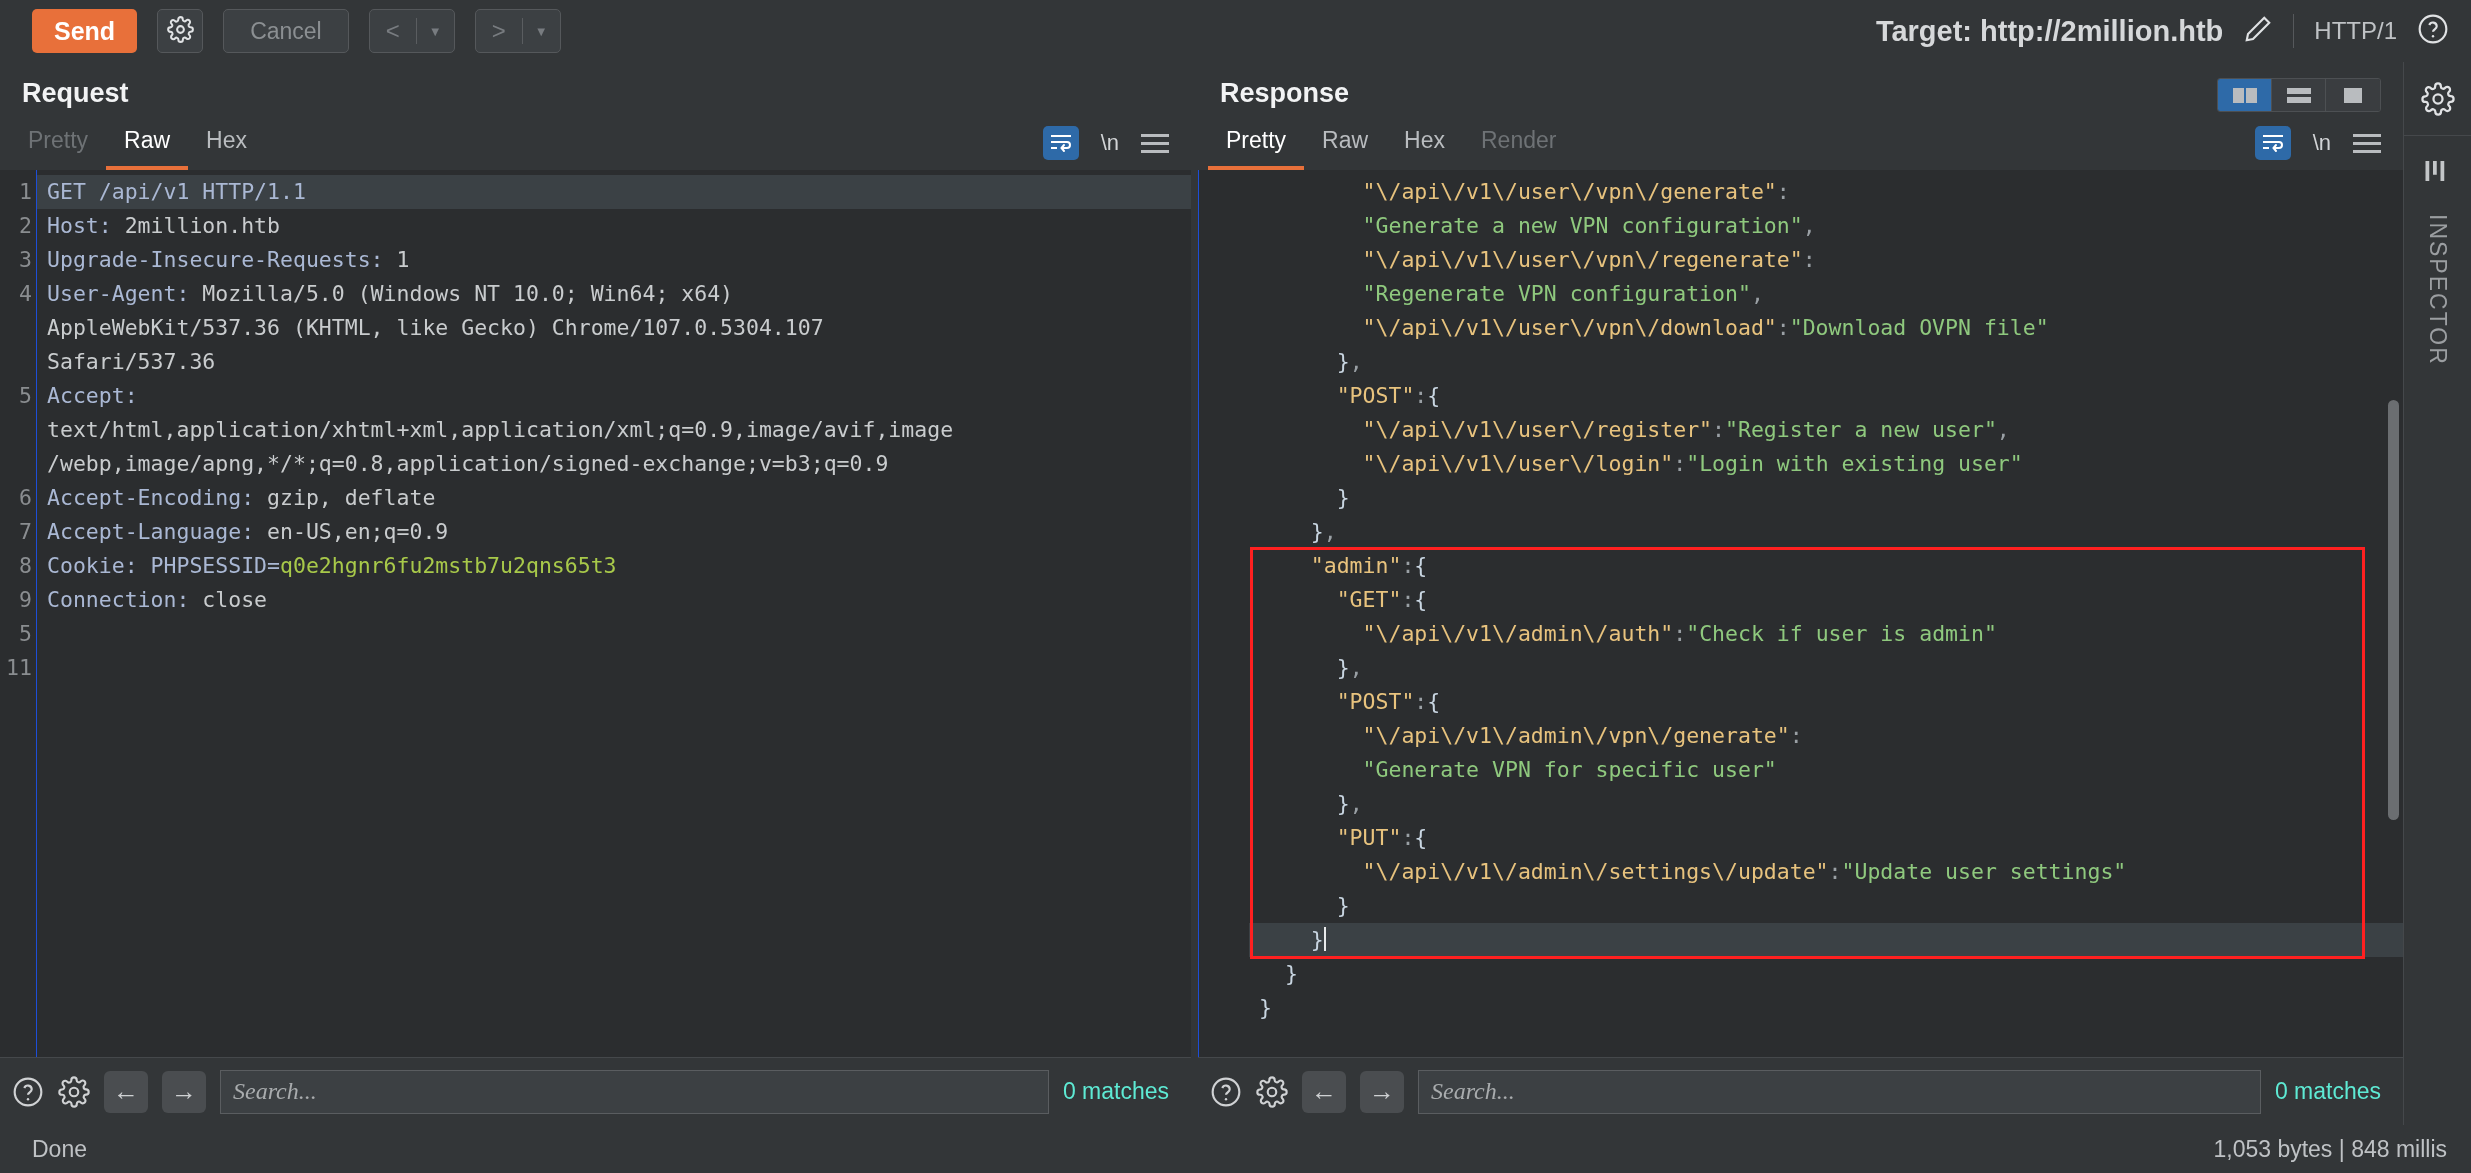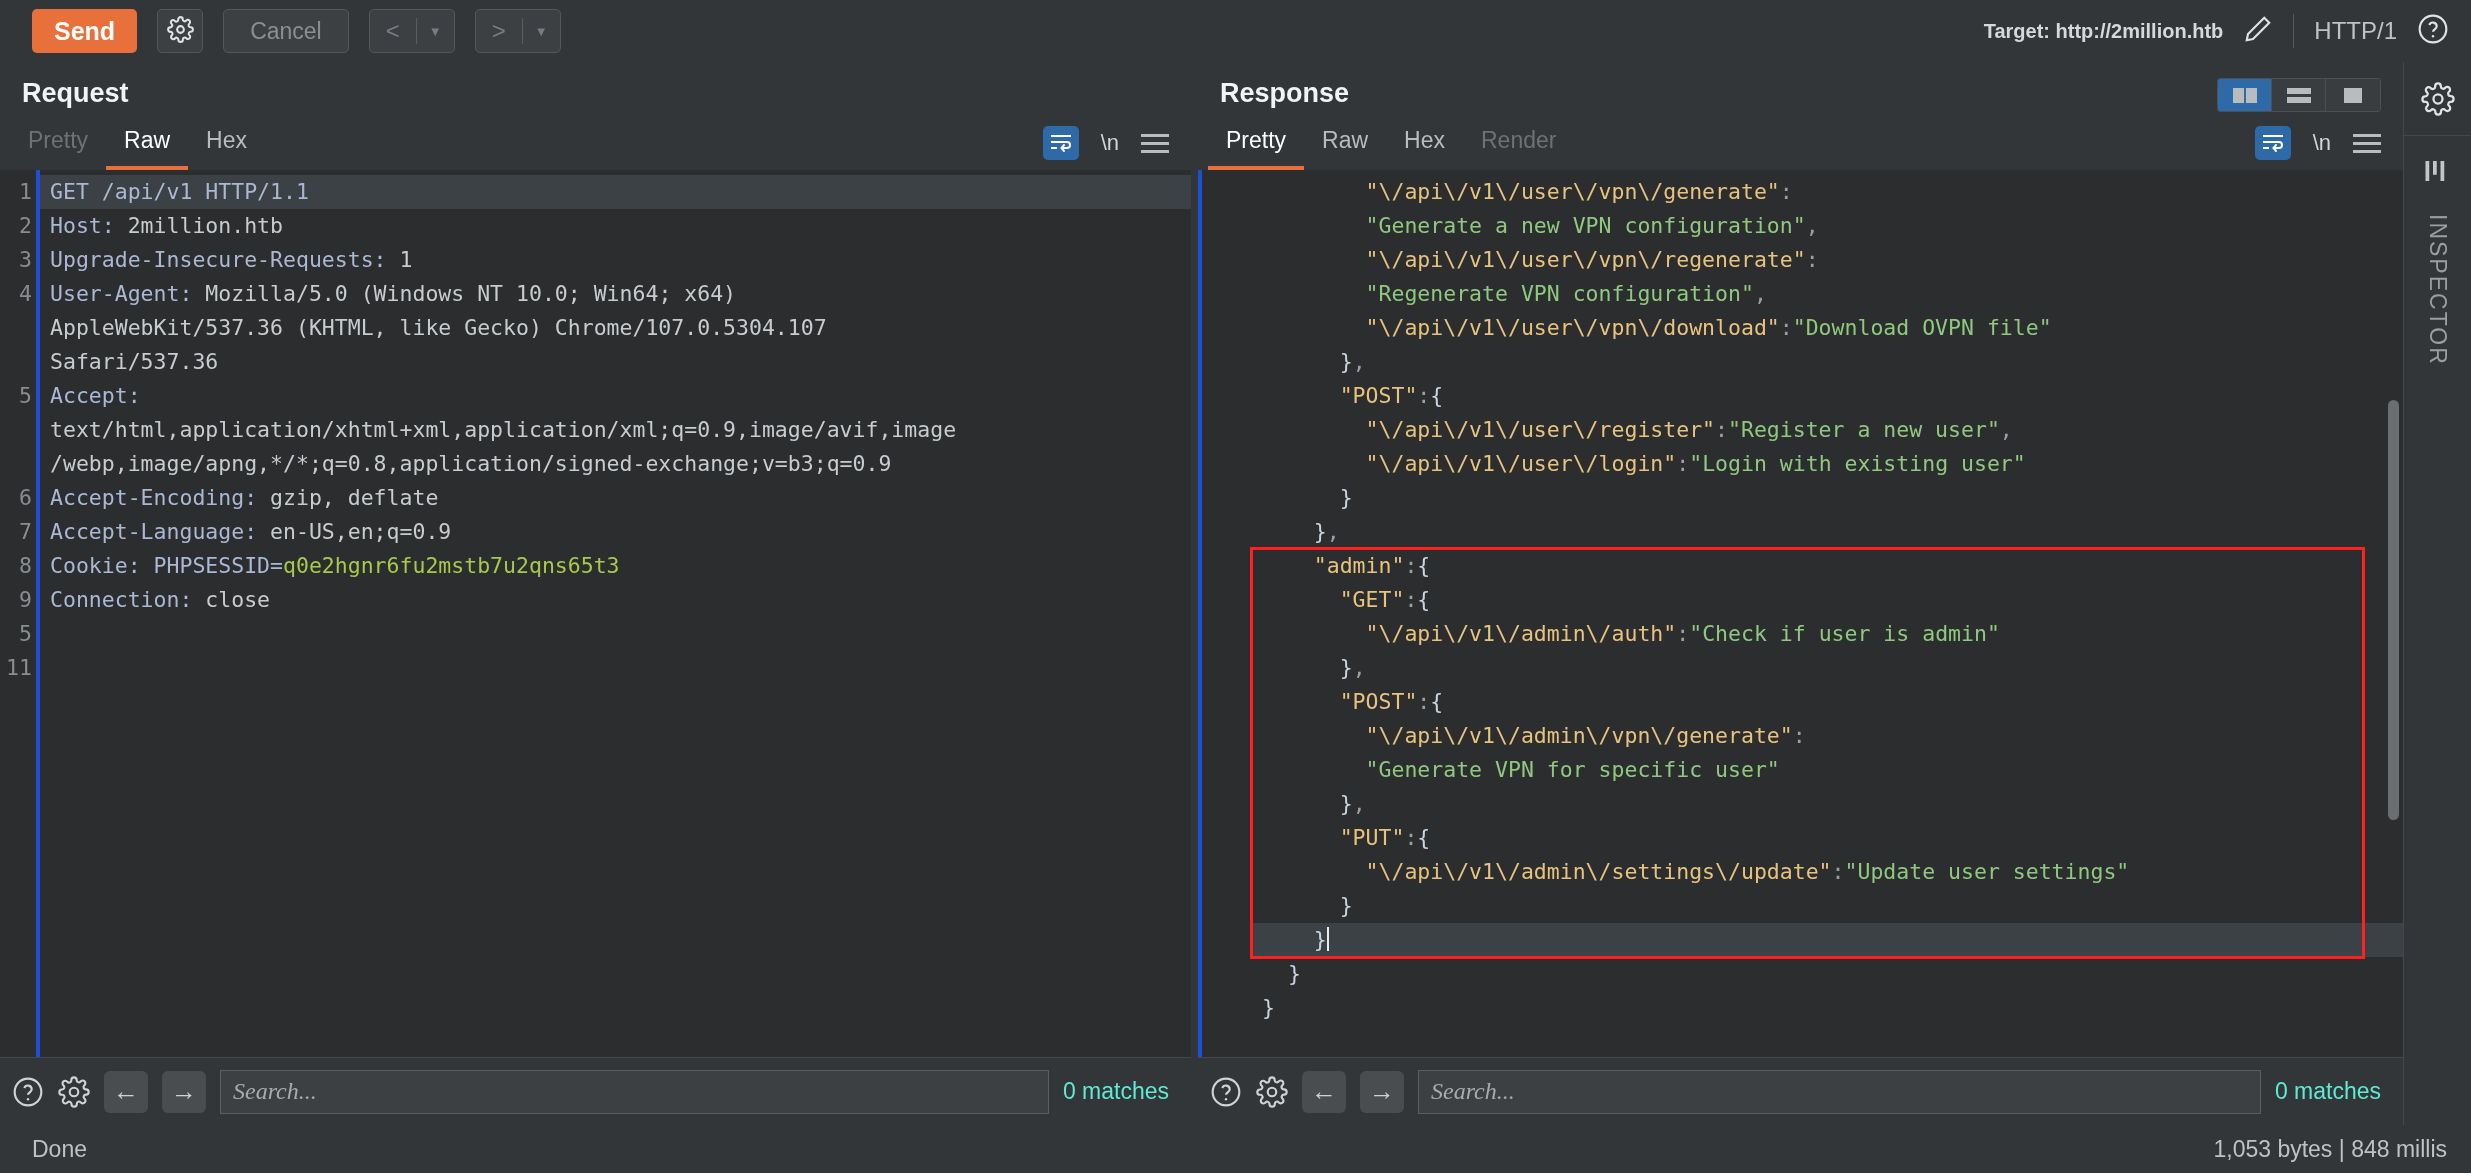--- a/index.html
+++ b/index.html
@@ -53,21 +53,21 @@
     height: 44px;
     color: #787c80;
     cursor: default;
   }
   .navgroup .arrow { padding: 0 16px; font-size: 24px; }
   .navgroup .sep { width: 1px; height: 26px; background: #5a5d60; }
   .navgroup .caret { padding: 0 12px; font-size: 13px; }
 
   .topbar-spacer { flex: 1; }
   .target-label {
-    color: #d6d8da; font-size: 20px; font-weight: bold;
+    color: #d6d8da; font-size: 29px; font-weight: bold;
     white-space: nowrap;
   }
   .vdiv { width: 1px; height: 34px; background: #56595c; }
   .http-label { color: #bfc2c5; font-size: 24px; }
 
   
   .main {
     flex: 1; display: flex; min-height: 0;
     background: #2b2d2f;
   }
@@ -146,21 +146,21 @@
     padding-top: 5px;
     user-select: none;
     background: #2b2d2f;
   }
   .gutter div { height: 34px; padding-right: 4px; }
   .code {
     flex: 1; min-width: 0;
     padding-top: 5px; padding-left: 10px;
     white-space: pre;
     color: #c9ccce;
-    border-left: 4px solid #1d4ed8;
+    border-left: 1px solid #1d4ed8;
     overflow: hidden;
     position: relative;
   }
   .code .ln { height: 34px; }
   .code .ln.hl { background: #3b4145; margin-left: -10px; padding-left: 10px; }
   .k-hdr  { color: #aab8d4; }
   .k-val  { color: #c9ccce; }
   .k-key  { color: #e8c37e; }
   .k-str  { color: #8fc97e; }
   .k-brc  { color: #c9d6e2; }

